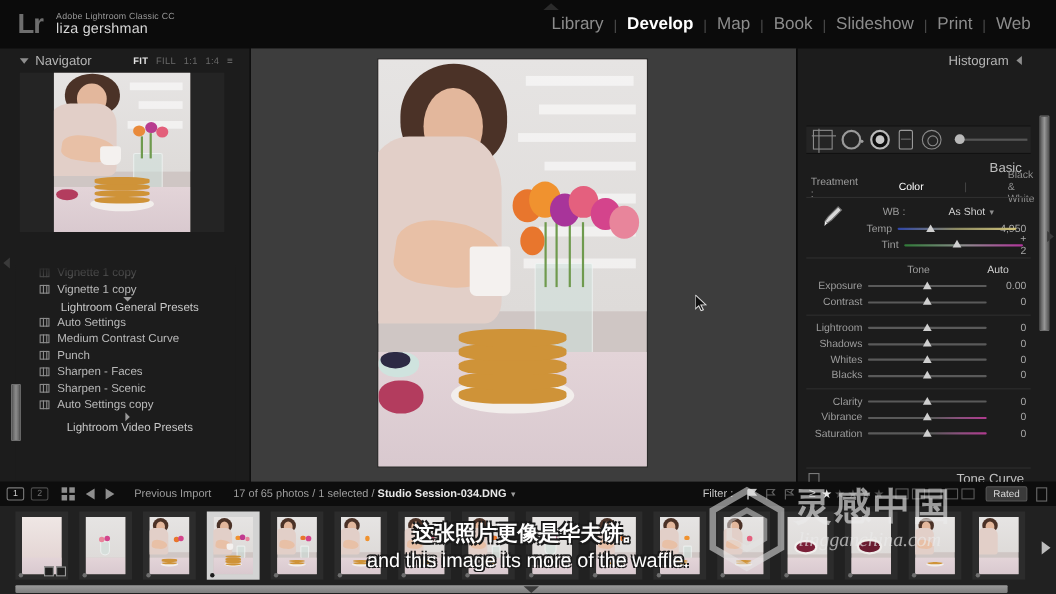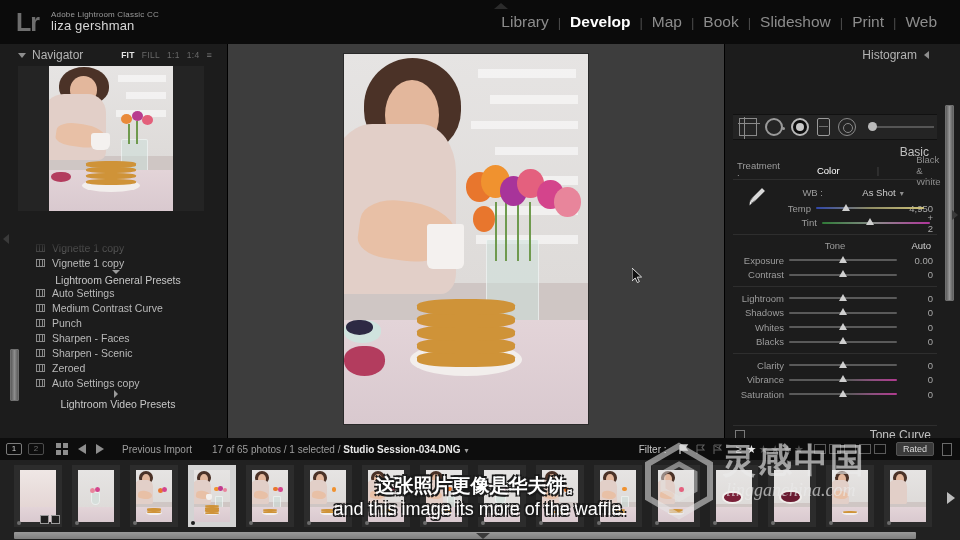--- a/index.html
+++ b/index.html
@@ -234,21 +234,21 @@
   .srow .sl .trk.tint { background: linear-gradient(90deg,#2f7a37,#8b8b8b,#b0349a); }
   .srow .sl .trk.vib { background: linear-gradient(90deg,#5a5a5a 55%,#8c4f7e,#b03a8e); }
   .srow .sl .trk.sat { background: linear-gradient(90deg,#5a5a5a 55%,#8c4f7e,#b03a8e); }
   .srow .sl .hdl {
     position: absolute; top: 2.5px; width: 0; height: 0;
     border-left: 4.5px solid transparent; border-right: 4.5px solid transparent;
     border-bottom: 7px solid #cfcfcf; margin-left: -4.5px;
   }
   .srow .vv { flex: 1; text-align: right; padding-right: 4px; color: #a8a8a8; font-size: 9.5px; }
   .sect-title { text-align: center; font-size: 9.5px; color: #9c9c9c; height: 14px; line-height: 14px; position: relative; }
-  .sect-title .auto { position: absolute; right: 6px; top: 0; color: #d2d2d2; cursor: pointer; }
+  .sect-title .auto { position: absolute; right: 20px; top: 0; color: #d2d2d2; cursor: pointer; }
 
   .tonecurve-head {
     position: absolute; left: 8px; top: 381px; width: 204px; height: 18px;
     display: flex; align-items: center; justify-content: flex-end;
     padding-right: 6px; font-size: 12px; color: #c0c0c0;
     border-top: 1px solid #2e2e2e;
   }
   .tc-ico { position: absolute; left: 2px; top: 4px; width: 10px; height: 10px; border: 1px solid #7a7a7a; }
   .rp-bottom {
     position: absolute; left: 8px; top: 404px; width: 204px; display: flex; gap: 7px;
@@ -466,24 +466,20 @@
         <span class="pic"></span>
         <span>Punch</span>
       </div>
       <div class="preset-row">
         <span class="pic"></span>
         <span>Sharpen - Faces</span>
       </div>
       <div class="preset-row">
         <span class="pic"></span>
         <span>Sharpen - Scenic</span>
-      </div>
-      <div class="preset-row">
-        <span class="pic"></span>
-        <span>Zeroed</span>
       </div>
       <div class="preset-row">
         <span class="pic"></span>
         <span>Auto Settings copy</span>
       </div>
       <div class="preset-row group">
         <span class="t-r"></span>
         <span>Lightroom Video Presets</span>
       </div>
     </div>

